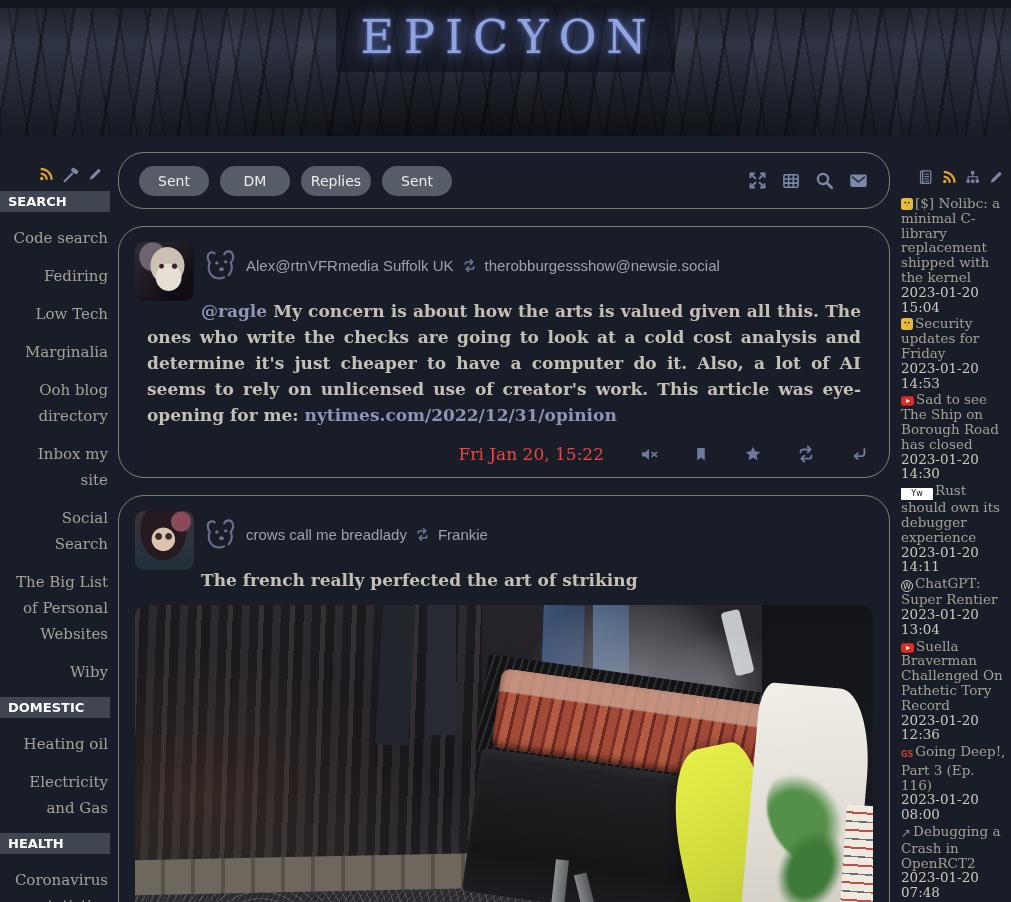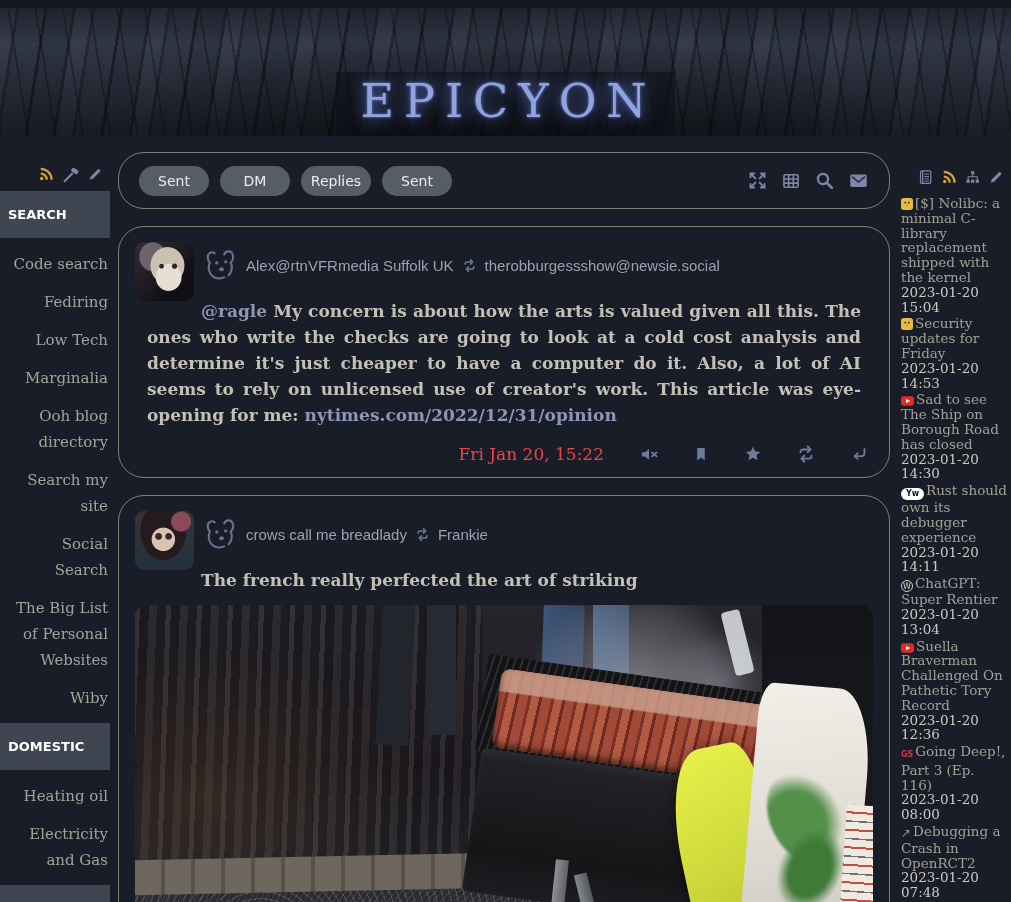--- a/index.html
+++ b/index.html
@@ -3,35 +3,35 @@
 <meta charset="utf-8">
 <style>
   html,body{margin:0;padding:0;background:#101218;}
   #app{position:relative;width:1011px;height:902px;overflow:hidden;background:#191d27;
        font-family:"DejaVu Serif","Liberation Serif",serif;}
   a{text-decoration:none;}
   svg{display:block;}
 
   
   .top-strip{position:absolute;top:0;left:0;right:0;height:8px;background:#14161d;}
-  .banner{position:absolute;top:8px;left:0;right:0;height:128px;display:flex;align-items:flex-end;justify-content:center;
+  .banner{position:absolute;top:8px;left:0;right:0;height:128px;display:flex;align-items:flex-start;justify-content:center;
     background:
       radial-gradient(ellipse at 50% 130%, rgba(0,0,0,.6), transparent 62%),
       linear-gradient(180deg, rgba(14,16,22,.55), rgba(14,16,22,.12) 28%, rgba(8,9,13,.62) 96%),
       repeating-linear-gradient(81deg, rgba(0,0,0,.30) 0 2px, transparent 2px 27px),
       repeating-linear-gradient(99deg, #3d4354 0 16px, #272c38 16px 19px, #363c4c 19px 44px, #1e222c 44px 47px, #333949 47px 72px, #232833 72px 75px),
       #2f3545;}
   .banner-title{font-size:46px;letter-spacing:10px;color:#8fa3e0;background:rgba(13,15,22,.55);
     padding:2px 18px 8px 24px;text-shadow:0 0 16px rgba(100,130,230,.95),0 0 3px rgba(150,170,255,.7);}
 
   
   .left-col{position:absolute;top:163px;left:0;width:110px;}
   .lc-icons{display:flex;justify-content:flex-end;align-items:center;gap:6px;padding-right:6px;height:22px;margin-bottom:6px;}
   .section-header{background:#3f4551;color:#fff;font-family:"DejaVu Sans","Liberation Sans",sans-serif;
-    font-weight:bold;font-size:13px;padding:16px 8px;margin:11px 0 13px 0;}
+    font-weight:bold;font-size:13px;padding:3px 8px;margin:11px 0 13px 0;}
   .section-header.first{margin-top:0;}
   .side-link{display:block;color:#a6a299;font-size:15px;line-height:26px;margin:0 2px 12px 8px;cursor:pointer;text-align:right;}
 
   
   .center-col{position:absolute;left:118px;top:152px;width:772px;}
   .tl-header{border:1px solid #827f72;border-radius:26px;height:57px;display:flex;align-items:center;
     padding:0 20px;box-sizing:border-box;}
   .tab{background:#575d66;color:#ececec;font-family:"DejaVu Sans","Liberation Sans",sans-serif;font-size:14px;
     border:none;border-radius:15px;height:30px;width:70px;text-align:center;margin-right:11px;cursor:pointer;}
   .tl-header-icons{margin-left:auto;display:flex;gap:13px;align-items:center;}
@@ -115,21 +115,21 @@
     background:linear-gradient(90deg,#2a3750,#1c273f);}
 
   
   .right-col{position:absolute;left:901px;top:167px;width:107px;}
   .rc-icons{display:flex;justify-content:flex-end;align-items:center;gap:6px;margin-bottom:9px;padding-right:3px;height:20px;}
   .news-item{font-size:13.5px;line-height:14.8px;margin-bottom:2px;color:#a4a096;}
   .ni-title{color:#a4a096;cursor:pointer;}
   .ni-time{display:block;color:#cdc9bd;}
   .ni-icon{display:inline-block;vertical-align:-2px;margin-right:2px;}
   .ni-glyph{display:inline-block;vertical-align:-1px;margin-right:2px;font-family:"DejaVu Sans","Liberation Sans",sans-serif;}
-  .icon-yw{width:23px;height:12px;background:#fff;color:#111;font-size:8px;font-weight:bold;line-height:12px;text-align:center;border-radius:6px;}
+  .icon-yw{width:32px;height:12px;background:#fff;color:#111;font-size:8px;font-weight:normal;line-height:12px;text-align:center;border-radius:1px;}
   .icon-wp{width:12px;height:12px;border:1.4px solid #cfcbc0;color:#cfcbc0;font-size:8px;line-height:11px;text-align:center;border-radius:50%;box-sizing:border-box;}
   .icon-gs{color:#cc3b33;font-size:8px;font-weight:bold;letter-spacing:0;}
   .icon-arrow{color:#8490ae;font-size:12px;}
 </style>
 </head>
 <body>
 
 <div id="app">
 
   <div class="top-strip"></div>
@@ -159,21 +159,21 @@
           </svg>
       </span>
     </div>
 
     <div class="section-header first">SEARCH</div>
     <a class="side-link">Code search</a>
     <a class="side-link">Fediring</a>
     <a class="side-link">Low Tech</a>
     <a class="side-link">Marginalia</a>
     <a class="side-link">Ooh blog directory</a>
-    <a class="side-link">Search my site</a>
+    <a class="side-link">Inbox my site</a>
     <a class="side-link">Social Search</a>
     <a class="side-link">The Big List of Personal Websites</a>
     <a class="side-link">Wiby</a>
 
     <div class="section-header">DOMESTIC</div>
     <a class="side-link">Heating oil</a>
     <a class="side-link">Electricity and Gas</a>
 
     <div class="section-header">HEALTH</div>
     <a class="side-link">Coronavirus statistics</a>

